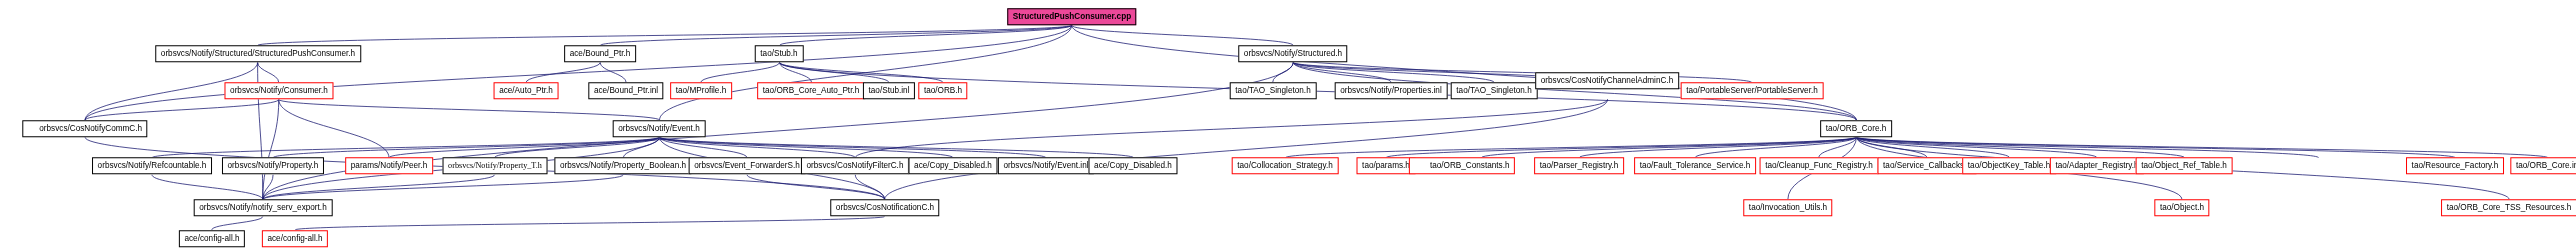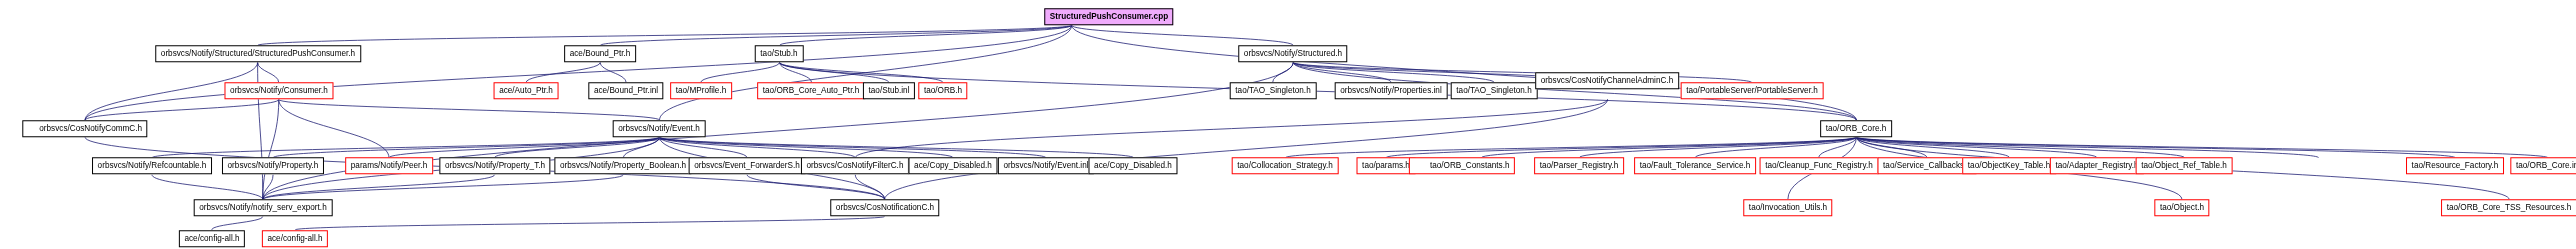--- a/index.html
+++ b/index.html
@@ -19,21 +19,21 @@
     border:0.5px solid #000000;
     color:#000000;
     font-size:8.2px;
     line-height:10.3px;
     padding:2.6px 4.6px;
     white-space:nowrap;
     box-sizing:border-box;
     cursor:pointer;
   }
   .node.truncated{border-color:#ff0000;}
-  .node.root{background:#f0abfc;font-weight:bold;cursor:default;margin-left:37px;}
+  .node.root{background:#ec4899;font-weight:bold;cursor:default;}
 </style>
 </head>
 <body>
 
 <div id="graph">
   <svg id="edges" xmlns="http://www.w3.org/2000/svg" width="2587" height="250" viewBox="0 0 5021 485">
     <defs>
       <marker id="arrowhead" viewBox="0 0 10 10" refX="8.5" refY="5" markerWidth="7" markerHeight="7" orient="auto">
         <path d="M0,0 L10,5 L0,10 z" fill="#191970"></path>
       </marker>
@@ -125,21 +125,21 @@
     <div class="node" title="orbsvcs/Notify/Properties.inl" style="left: 1391px; top: 91px;">orbsvcs/Notify/Properties.inl</div>
     <div class="node" title="tao/TAO_Singleton.h" style="left: 1494px; top: 91px;">tao/TAO_Singleton.h</div>
     <div class="node" title="orbsvcs/CosNotifyChannelAdminC.h" style="left: 1607px; top: 81px;">orbsvcs/CosNotifyChannelAdminC.h</div>
     <div class="node truncated" title="tao/PortableServer/PortableServer.h" style="left: 1752px; top: 91px;">tao/PortableServer/PortableServer.h</div>
     <div class="node" title="orbsvcs/CosNotifyCommC.h" style="left: 85px; top: 129px; padding-left: 16px;">orbsvcs/CosNotifyCommC.h</div>
     <div class="node" title="orbsvcs/Notify/Event.h" style="left: 659px; top: 129px;">orbsvcs/Notify/Event.h</div>
     <div class="node" title="tao/ORB_Core.h" style="left: 1856px; top: 129px;">tao/ORB_Core.h</div>
     <div class="node" title="orbsvcs/Notify/Refcountable.h" style="left: 152px; top: 166px;">orbsvcs/Notify/Refcountable.h</div>
     <div class="node" title="orbsvcs/Notify/Property.h" style="left: 273px; top: 166px;">orbsvcs/Notify/Property.h</div>
     <div class="node truncated" title="orbsvcs/Notify/Peer.h" style="left: 389px; top: 166px;">params/Notify/Peer.h</div>
-    <div class="node" title="orbsvcs/Notify/Property_T.h" style="left: 495px; top: 166px;">orbsvcs/Notify/Property_T.h</div>
+    <div class="node" title="orbsvcs/Notify/Property_T.h" style="left: 495px; top: 166px; font-family: Liberation Serif, serif;">orbsvcs/Notify/Property_T.h</div>
     <div class="node" title="orbsvcs/Notify/Property_Boolean.h" style="left: 623px; top: 166px;">orbsvcs/Notify/Property_Boolean.h</div>
     <div class="node" title="orbsvcs/Event_ForwarderS.h" style="left: 747px; top: 166px;">orbsvcs/Event_ForwarderS.h</div>
     <div class="node" title="orbsvcs/CosNotifyFilterC.h" style="left: 855px; top: 166px;">orbsvcs/CosNotifyFilterC.h</div>
     <div class="node" title="ace/Copy_Disabled.h" style="left: 953px; top: 166px;">ace/Copy_Disabled.h</div>
     <div class="node" title="orbsvcs/Notify/Event.inl" style="left: 1046px; top: 166px;">orbsvcs/Notify/Event.inl</div>
     <div class="node" title="ace/Copy_Disabled.h" style="left: 1133px; top: 166px;">ace/Copy_Disabled.h</div>
     <div class="node truncated" title="tao/Collocation_Strategy.h" style="left: 1285px; top: 166px;">tao/Collocation_Strategy.h</div>
     <div class="node truncated" title="tao/params.h" style="left: 1386px; top: 166px;">tao/params.h</div>
     <div class="node truncated" title="tao/ORB_Constants.h" style="left: 1462px; top: 166px; padding-left: 20px;">tao/ORB_Constants.h</div>
     <div class="node truncated" title="tao/Parser_Registry.h" style="left: 1579px; top: 166px;">tao/Parser_Registry.h</div>

